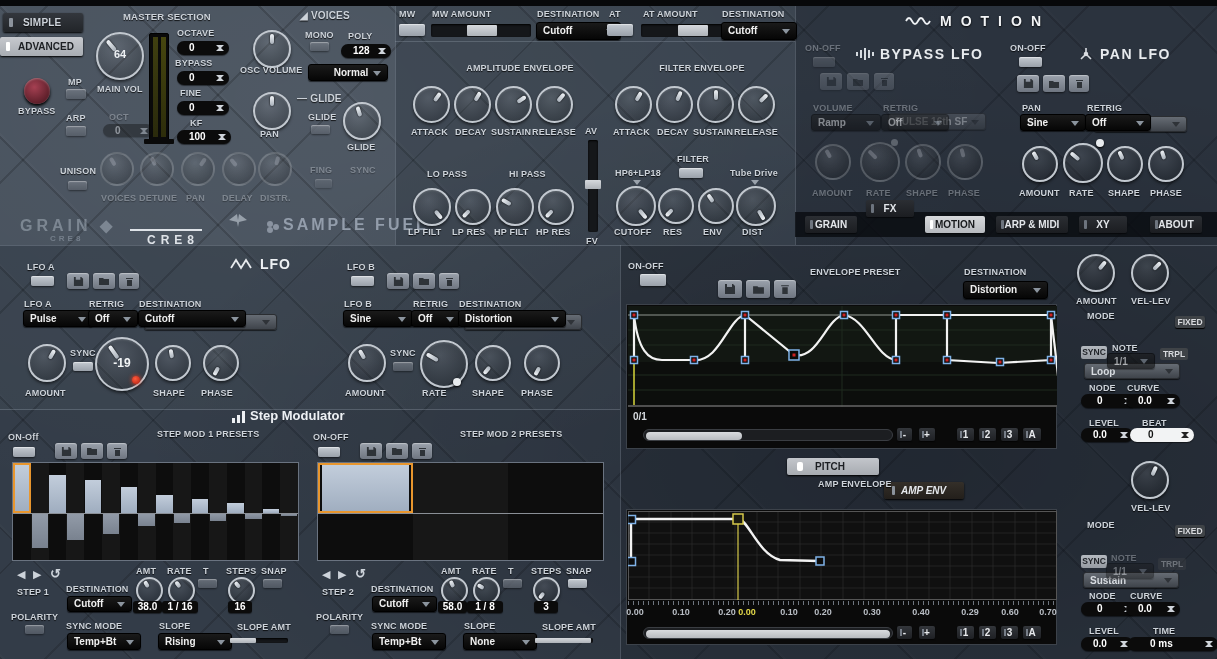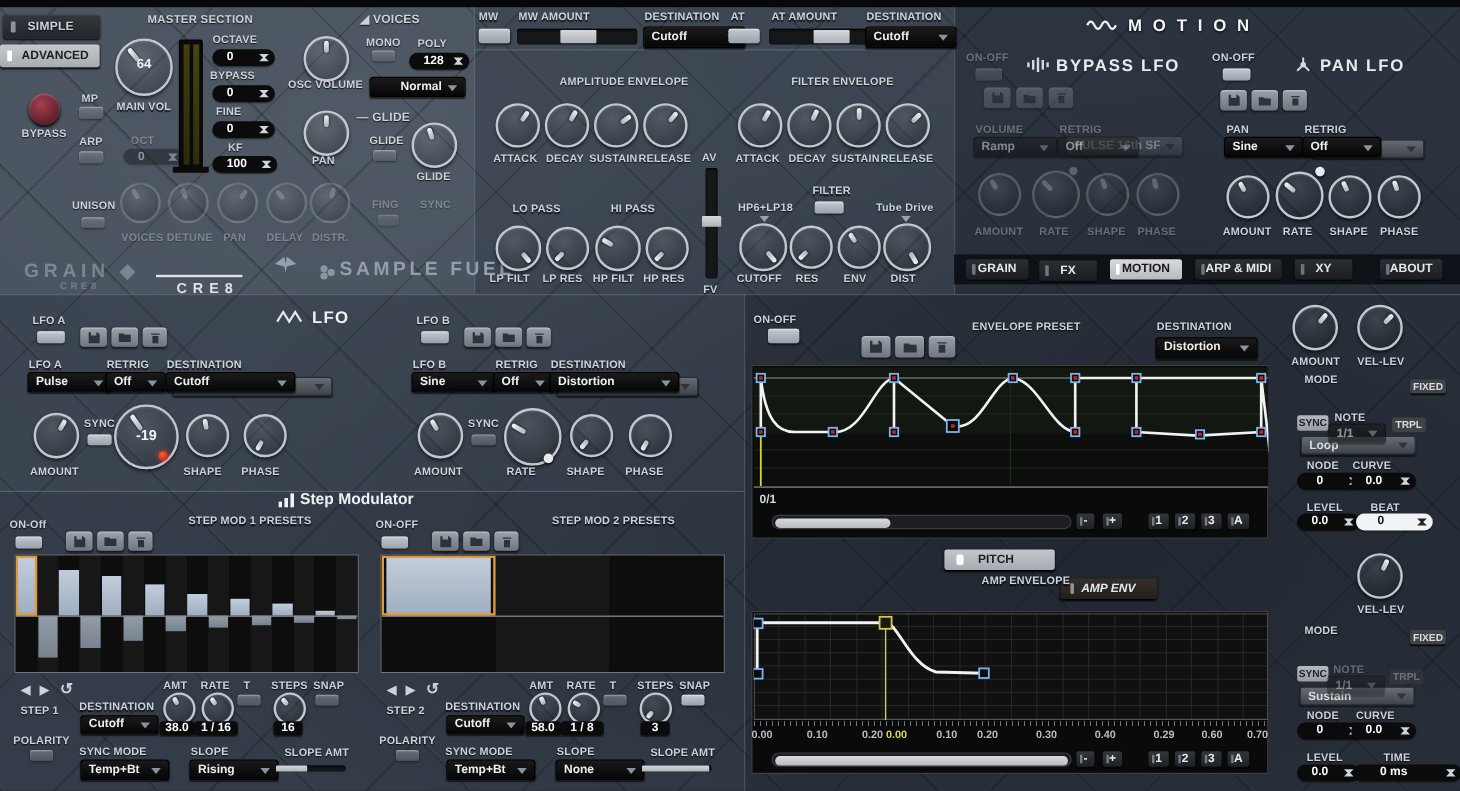--- a/index.html
+++ b/index.html
@@ -395,21 +395,21 @@
   <div class="knob" style="left:1148px;top:146px;width:32px;height:32px;--a:-18deg;">
       <i></i>
     </div>
   <span class="lbl" style="position:absolute;left:1019px;top:188px;">AMOUNT</span>
   <span class="lbl" style="position:absolute;left:1069px;top:188px;">RATE</span>
   <span class="lbl" style="position:absolute;left:1108px;top:188px;">SHAPE</span>
   <span class="lbl" style="position:absolute;left:1150px;top:188px;">PHASE</span>
 
   <div class="a" style="left:795px;top:212px;width:422px;height:25px;background:rgba(8,10,14,.78);"></div>
   <div class="tab" style="left:805px;top:216px;width:52px;height:17px;line-height:17px;"><span>GRAIN</span></div>
-  <div class="tab" style="left:866px;top:217px;width:48px;height:17px;line-height:17px;"><span>FX</span></div>
+  <div class="tab" style="left:866px;top:200px;width:48px;height:17px;line-height:17px;"><span>FX</span></div>
   <div class="tab active" style="left:925px;top:216px;width:60px;height:17px;line-height:17px;"><span>MOTION</span></div>
   <div class="tab" style="left:996px;top:216px;width:72px;height:17px;line-height:17px;"><span>ARP &amp; MIDI</span></div>
   <div class="tab" style="left:1079px;top:216px;width:48px;height:17px;line-height:17px;"><span>XY</span></div>
   <div class="tab" style="left:1150px;top:216px;width:52px;height:17px;line-height:17px;"><span>ABOUT</span></div>
 
   <svg class="a" style="left:230px;top:258px;" width="26" height="12" viewBox="0 0 26 12">
       <path d="M1,10 L6,2 L11,10 L16,2 L21,10" stroke="#e8ebee" stroke-width="1.8" fill="none"></path>
     </svg>
   <span style="position:absolute;left:260px;top:256px;font-size:14px;color:#eef1f4;font-weight:bold;letter-spacing:1px;">LFO</span>
 

